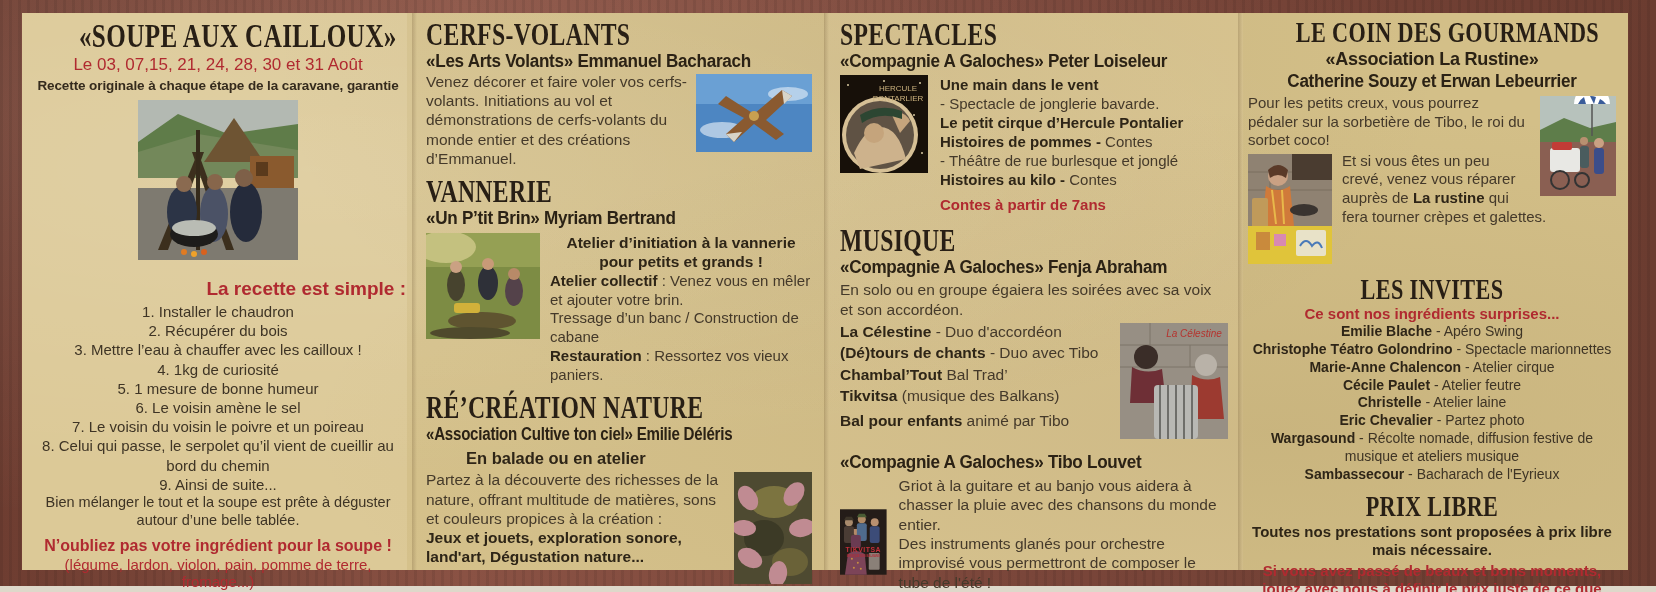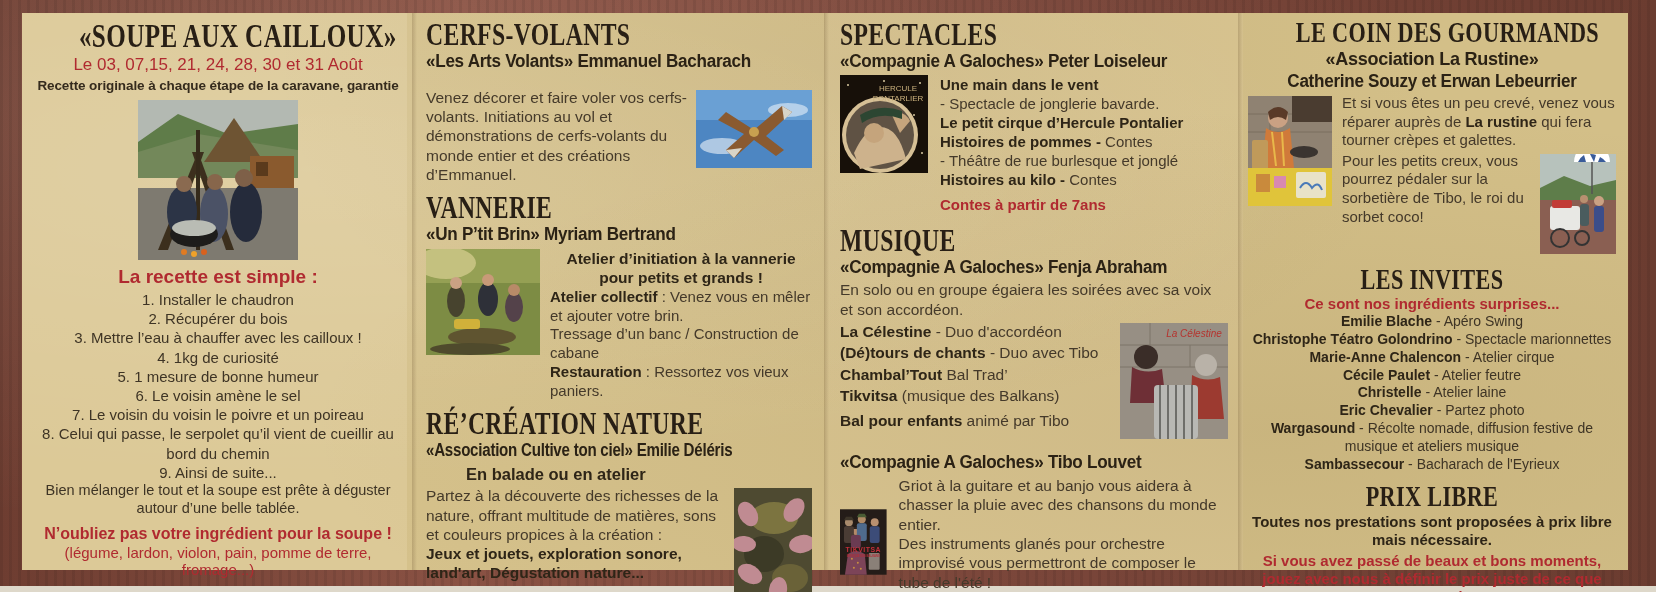--- a/index.html
+++ b/index.html
@@ -56,29 +56,29 @@
   .clear{clear:both;}
 
   .photo{display:block;border:0;}
   .fr{float:right;margin:2px 0 4px 8px;}
   .fl{float:left;margin:2px 10px 4px 0;}
 
   
   .p1 .dates{font-size:17px;margin-top:2px;}
   .p1 .tagline{font-size:13.5px;font-weight:700;color:#352b1d;margin-top:3px;letter-spacing:-0.1px;}
   .p1 .cauldron{margin:7px auto 4px;}
-  .p1 .recipe-h{font-size:19px;margin-top:6px;}
+  .p1 .recipe-h{font-size:19px;margin-top:18px;text-align:right;}
   .p1 .steps{font-size:15px;line-height:1.28;color:#3e3425;margin-top:2px;}
   .p1 .mix{font-size:14.5px;line-height:1.22;color:#3e3425;}
   .p1 .rem1{font-size:16px;margin-top:8px;}
   .p1 .rem2{font-size:15px;margin-top:1px;}
 
   
   .sec{margin-top:7px;}
-  .p2 .kite-body{margin-top:16px;}
+  .p2 .kite-body{margin-top:0;}
   .van-row{display:flex;margin-top:4px;}
   .van-txt{flex:1;padding-left:10px;font-size:15px;line-height:1.25;}
   .van-title{font-weight:700;color:#2e2517;text-align:center;font-size:15.5px;}
   .nat-sub{font-weight:700;color:#2e2517;font-size:16.5px;margin:4px 0 2px 40px;}
 
   
   .spec-row{display:flex;margin-top:3px;}
   .spec-lines{padding-left:12px;font-size:15px;line-height:1.27;}
   .acts{font-size:15.5px;line-height:1.38;margin-top:2px;}
   .tibo-row{display:flex;margin-top:3px;}
@@ -325,20 +325,44 @@
       </div>
     </div>
   </div>
 
   <div class="panel p4">
     <span class="htitle t30 cx">LE COIN DES GOURMANDS</span>
     <span class="company center" style="font-size:19px;">«Association La Rustine»</span>
     <span class="company center persons">Catherine Souzy et Erwan Lebeurrier</span>
 
     <div class="gpara">
+      <svg class="photo fr" width="76" height="100" viewBox="0 0 76 100">
+        <rect width="76" height="46" fill="#b7c2bc"></rect>
+        <path d="M0 34 L24 22 L50 32 L76 26 V50 H0 Z" fill="#5e7d4a"></path>
+        <rect y="46" width="76" height="54" fill="#8a5f52"></rect>
+        <path d="M34 8 A18 18 0 0 1 70 8 Z" fill="#ffffff"></path>
+        <g fill="#3a5c9a">
+            <path d="M38 8 A16 16 0 0 1 44 1 L46 8 Z"></path>
+            <path d="M50 0 A16 16 0 0 1 56 1 L54 8 Z"></path>
+            <path d="M60 3 A16 16 0 0 1 66 8 L58 8 Z"></path>
+          </g>
+        <line x1="52" y1="8" x2="52" y2="40" stroke="#555" stroke-width="1.5"></line>
+        <rect x="10" y="52" width="30" height="24" rx="3" fill="#e8e8e4"></rect>
+        <rect x="12" y="46" width="20" height="8" rx="2" fill="#c23c36"></rect>
+        <circle cx="20" cy="84" r="9" fill="none" stroke="#333" stroke-width="2"></circle>
+        <circle cx="42" cy="84" r="7" fill="none" stroke="#333" stroke-width="2"></circle>
+        <rect x="54" y="52" width="10" height="26" rx="3" fill="#3b4d8a"></rect>
+          <circle cx="59" cy="47" r="5" fill="#caa183"></circle>
+        <rect x="40" y="50" width="9" height="22" rx="3" fill="#4a5c5e"></rect>
+          <circle cx="44" cy="45" r="4" fill="#b89070"></circle>
+      </svg>
+      <span>Pour les petits creux, vous pourrez pédaler sur la sorbetière de Tibo, le roi du sorbet coco!</span>
+    </div>
+
+    <div class="gpara">
       <svg class="photo fl" width="84" height="110" viewBox="0 0 84 110">
         <rect width="84" height="110" fill="#8f8272"></rect>
         <rect x="44" y="0" width="40" height="26" fill="#4a3c30"></rect>
         <g stroke="#7a6e5e" stroke-width="1">
             <line x1="0" y1="18" x2="44" y2="18"></line>
             <line x1="0" y1="36" x2="84" y2="36"></line>
             <line x1="22" y1="18" x2="22" y2="36"></line>
           </g>
         <circle cx="30" cy="22" r="10" fill="#caa183"></circle>
         <path d="M20 16 Q30 6 40 16 L38 24 Q30 18 22 24 Z" fill="#5a3a28"></path>
@@ -347,44 +371,20 @@
         <rect x="4" y="44" width="16" height="30" rx="2" fill="#c09a5a"></rect>
         <ellipse cx="56" cy="56" rx="14" ry="6" fill="#3a3430"></ellipse>
         <rect x="0" y="72" width="84" height="38" fill="#e0c43a"></rect>
         <rect x="48" y="76" width="30" height="26" rx="2" fill="#e8e2c8"></rect>
         <path d="M52 92 q6 -10 12 0 q6 -8 10 2" stroke="#4a7ab8" stroke-width="2" fill="none"></path>
         <rect x="8" y="78" width="14" height="18" fill="#c98a3c"></rect>
         <rect x="26" y="80" width="12" height="12" fill="#d889b0"></rect>
       </svg>
       <span>Et si vous êtes un peu crevé, venez vous réparer auprès de </span><span class="b">La rustine</span><span> qui fera tourner crèpes et galettes.</span>
     </div>
-
-    <div class="gpara">
-      <svg class="photo fr" width="76" height="100" viewBox="0 0 76 100">
-        <rect width="76" height="46" fill="#b7c2bc"></rect>
-        <path d="M0 34 L24 22 L50 32 L76 26 V50 H0 Z" fill="#5e7d4a"></path>
-        <rect y="46" width="76" height="54" fill="#8a5f52"></rect>
-        <path d="M34 8 A18 18 0 0 1 70 8 Z" fill="#ffffff"></path>
-        <g fill="#3a5c9a">
-            <path d="M38 8 A16 16 0 0 1 44 1 L46 8 Z"></path>
-            <path d="M50 0 A16 16 0 0 1 56 1 L54 8 Z"></path>
-            <path d="M60 3 A16 16 0 0 1 66 8 L58 8 Z"></path>
-          </g>
-        <line x1="52" y1="8" x2="52" y2="40" stroke="#555" stroke-width="1.5"></line>
-        <rect x="10" y="52" width="30" height="24" rx="3" fill="#e8e8e4"></rect>
-        <rect x="12" y="46" width="20" height="8" rx="2" fill="#c23c36"></rect>
-        <circle cx="20" cy="84" r="9" fill="none" stroke="#333" stroke-width="2"></circle>
-        <circle cx="42" cy="84" r="7" fill="none" stroke="#333" stroke-width="2"></circle>
-        <rect x="54" y="52" width="10" height="26" rx="3" fill="#3b4d8a"></rect>
-          <circle cx="59" cy="47" r="5" fill="#caa183"></circle>
-        <rect x="40" y="50" width="9" height="22" rx="3" fill="#4a5c5e"></rect>
-          <circle cx="44" cy="45" r="4" fill="#b89070"></circle>
-      </svg>
-      <span>Pour les petits creux, vous pourrez pédaler sur la sorbetière de Tibo, le roi du sorbet coco!</span>
-    </div>
     <div class="clear"></div>
 
     <span class="htitle t30 cx" style="margin-top:6px;">LES INVITES</span>
     <div class="guest-intro redb">Ce sont nos ingrédients surprises...</div>
     <div class="guests">
       <div><span class="b">Emilie Blache</span> <span>- Apéro Swing</span></div>
       <div><span class="b">Christophe Téatro Golondrino</span> <span>- Spectacle marionnettes</span></div>
       <div><span class="b">Marie-Anne Chalencon</span> <span>- Atelier cirque</span></div>
       <div><span class="b">Cécile Paulet</span> <span>- Atelier feutre</span></div>
       <div><span class="b">Christelle</span> <span>- Atelier laine</span></div>

